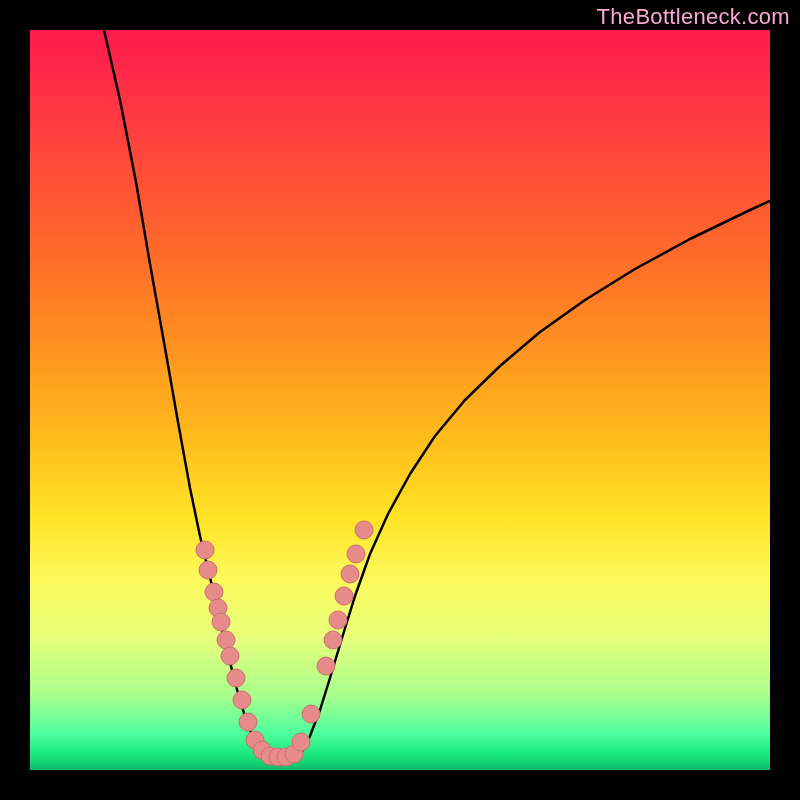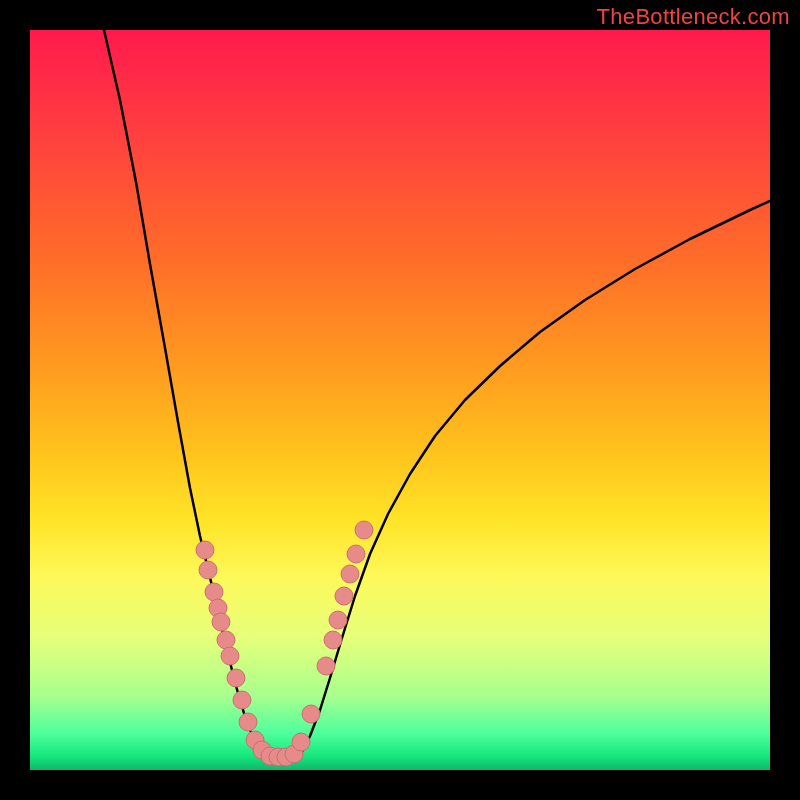--- a/index.html
+++ b/index.html
@@ -38,21 +38,21 @@
       #a8ff8e 90%,
       #4fff9d 95%,
       #18e87e 98%,
       #0db96a 100%
     );
   }
   .watermark {
     position: absolute;
     top: 4px;
     right: 10px;
-    color: #ef4444;
+    color: #f9a8d4;
     font-size: 22px;
     font-weight: 500;
     letter-spacing: 0.3px;
     user-select: none;
   }
   svg.curve {
     position: absolute;
     top: 0;
     left: 0;
     width: 740px;

